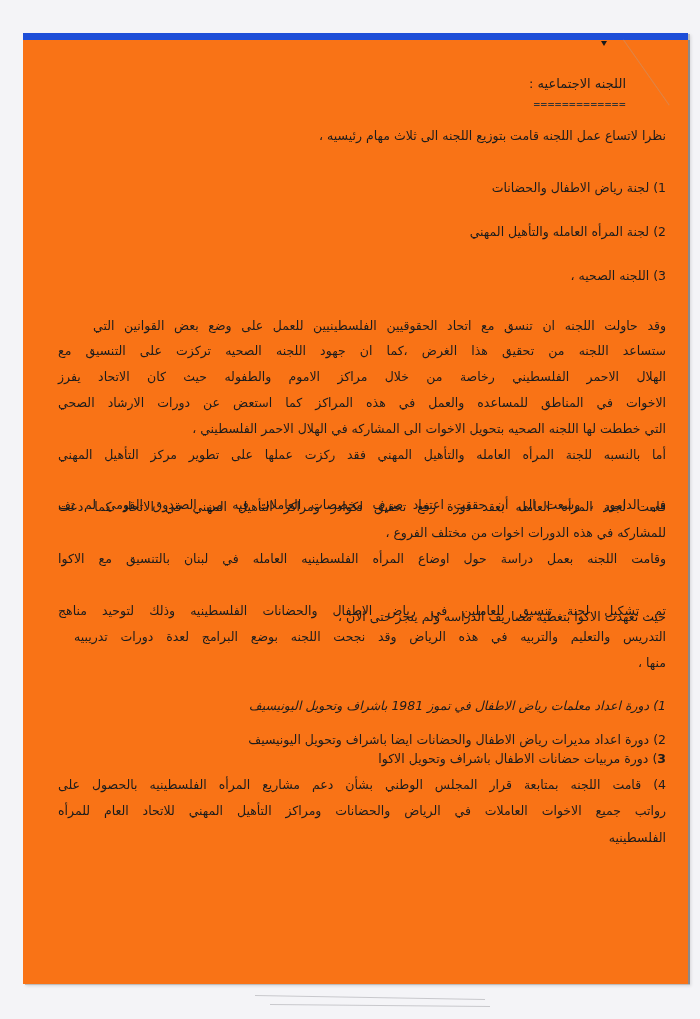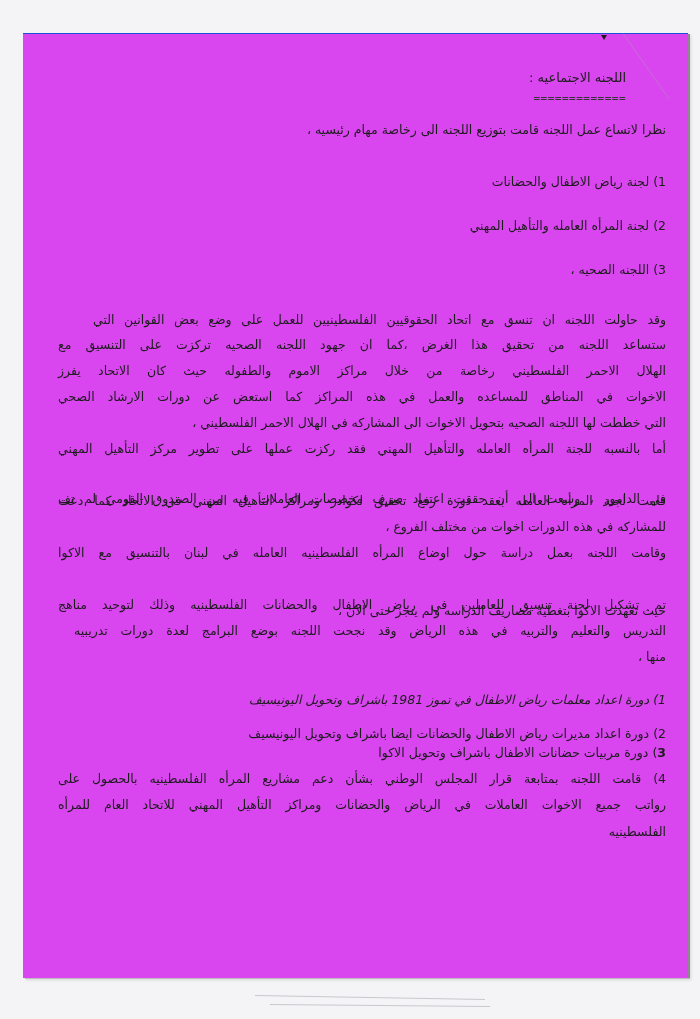--- a/index.html
+++ b/index.html
@@ -13,23 +13,23 @@
       position: relative;
       overflow: hidden;
       font-family: "DejaVu Sans", sans-serif;
     }
     .paper {
       position: absolute;
       left: 23px;
       top: 33px;
       width: 665px;
       height: 944px;
-      background: #d946ef;
+      background: #f97316;
       box-shadow: 2px 1px 0 #bdbdbd, 3px 2px 3px rgba(0,0,0,0.12);
-      border-top: 1px solid #1d4ed8;
+      border-top: 7px solid #1d4ed8;
     }
     .paper-edge-right {
       position: absolute;
       right: -2px;
       top: 0;
       width: 2px;
       height: 100%;
       background: #8a8a8a;
     }
     .top-mark {
@@ -102,21 +102,21 @@
 
 <div class="paper">
   <div class="paper-edge-right"></div>
   <div class="top-mark"></div>
   <div class="fold-line"></div>
 
   <div class="content">
     <div class="heading">اللجنه الاجتماعيه  :</div>
     <div class="underline-rule">=============</div>
 
-    <div class="line" style="top:88px; right:0;">نظرا لاتساع عمل اللجنه قامت بتوزيع اللجنه الى رخاصة مهام رئيسيه ،</div>
+    <div class="line" style="top:88px; right:0;">نظرا لاتساع عمل اللجنه قامت بتوزيع اللجنه الى ثلاث مهام رئيسيه ،</div>
 
     <div class="line" style="top:140px;">
       <span>1</span>) <span>لجنة رياض الاطفال والحضانات</span>
     </div>
     <div class="line" style="top:184px;">
       <span>2</span>) <span>لجنة المرأه العامله والتأهيل المهني</span>
     </div>
     <div class="line" style="top:228px;">
       <span>3</span>) <span>اللجنه الصحيه ،</span>
     </div>

